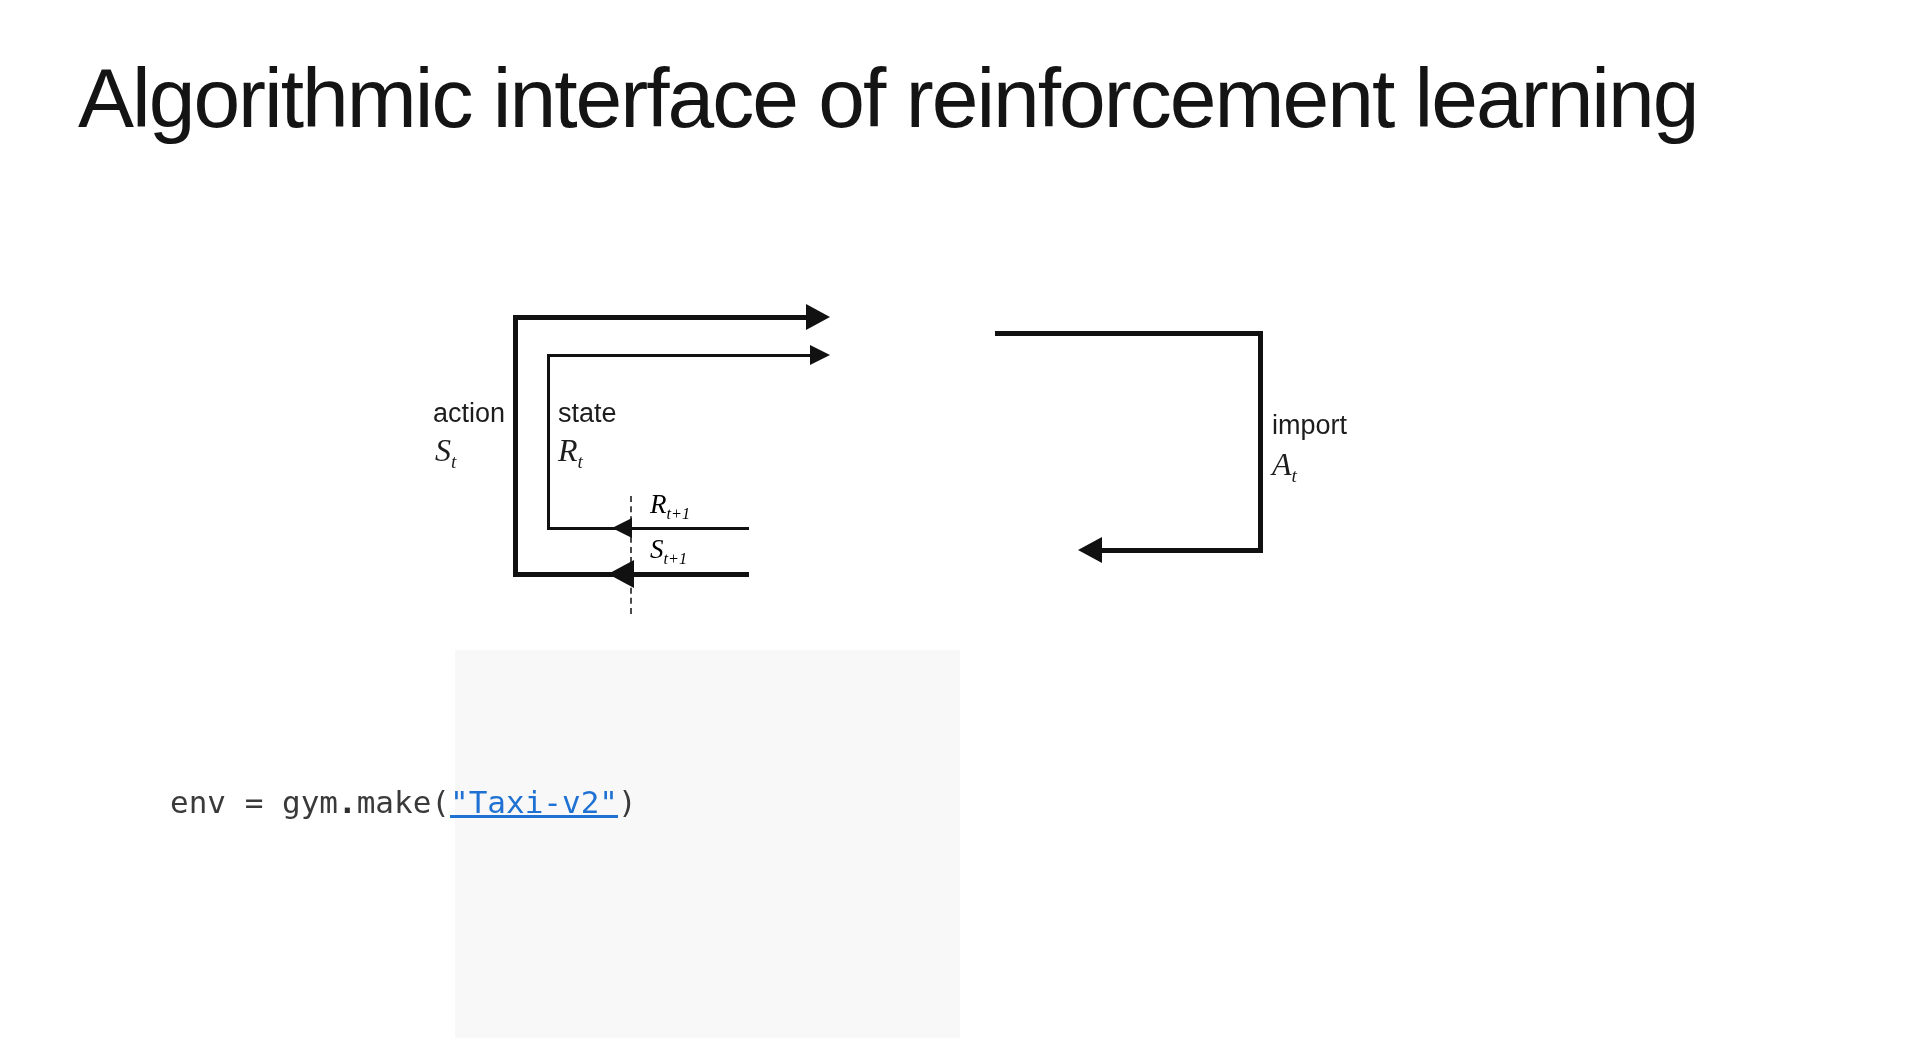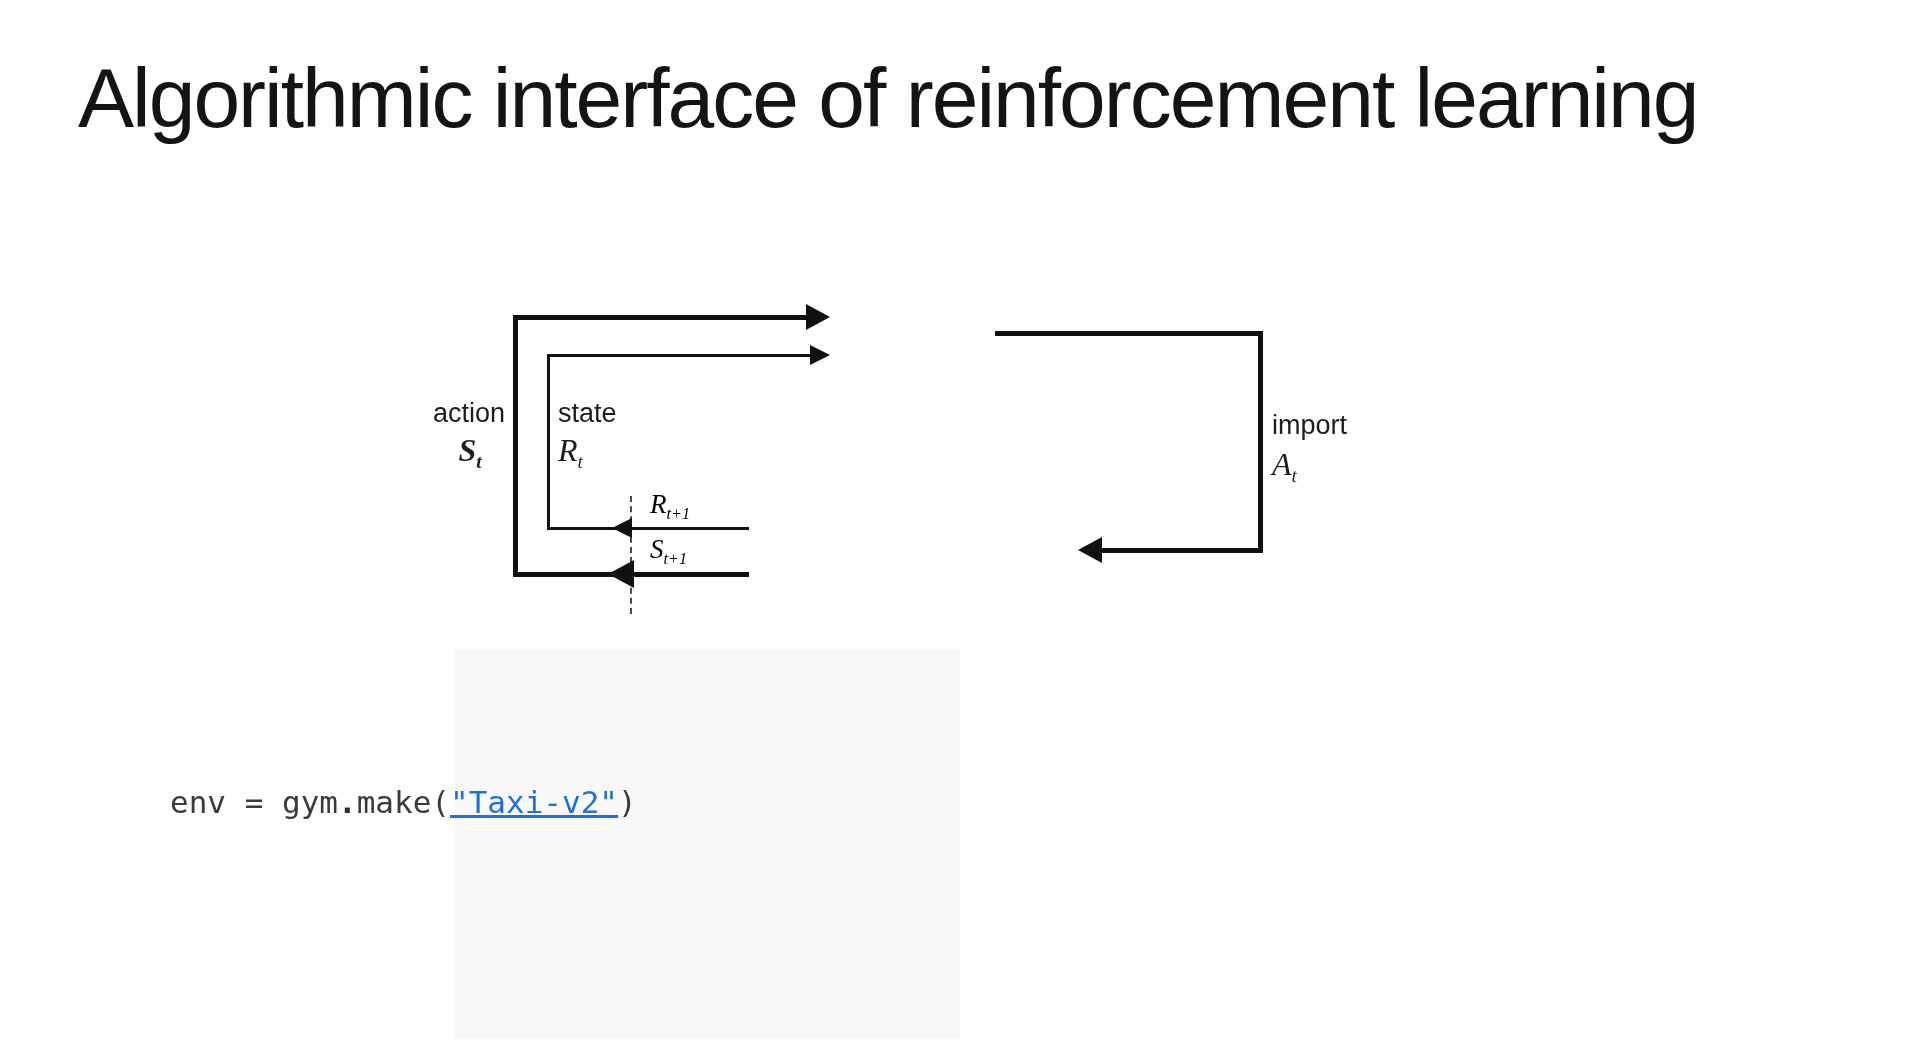--- a/index.html
+++ b/index.html
@@ -117,21 +117,21 @@
   <div class="arrow right-sm" style="left:810px; top:345px;"></div>
   <div class="line" style="left:547px; top:527px; width:202px; height:3px;"></div>
   <div class="arrow left-sm" style="left:612px; top:518px;"></div>
 
   <div class="line" style="left:995px; top:331px; width:268px; height:5px;"></div>
   <div class="line" style="left:1258px; top:331px; width:5px; height:222px;"></div>
   <div class="line" style="left:1102px; top:548px; width:161px; height:5px;"></div>
   <div class="arrow left-med" style="left:1078px; top:537px;"></div>
 
   <div class="diag-label" style="left:420px; top:398px; width:85px; text-align:right;">action</div>
-  <div class="mathsym" style="left:435px; top:432px; width:70px; text-align:center;font-weight:bold;"><span>S</span><sub>t</sub></div>
+  <div class="mathsym" style="left:435px; top:432px; width:70px; "><span>S</span><sub>t</sub></div>
 
   <div class="diag-label" style="left:558px; top:398px;">state</div>
   <div class="mathsym" style="left:558px; top:432px;"><span>R</span><sub>t</sub></div>
 
   <div class="diag-label" style="left:1272px; top:410px;">import</div>
   <div class="mathsym" style="left:1272px; top:446px;"><span>A</span><sub>t</sub></div>
 
   <div class="mathsym-sm" style="left:650px; top:489px;"><span>R</span><sub>t+1</sub></div>
   <div class="mathsym-sm" style="left:650px; top:534px;"><span>S</span><sub>t+1</sub></div>
 

